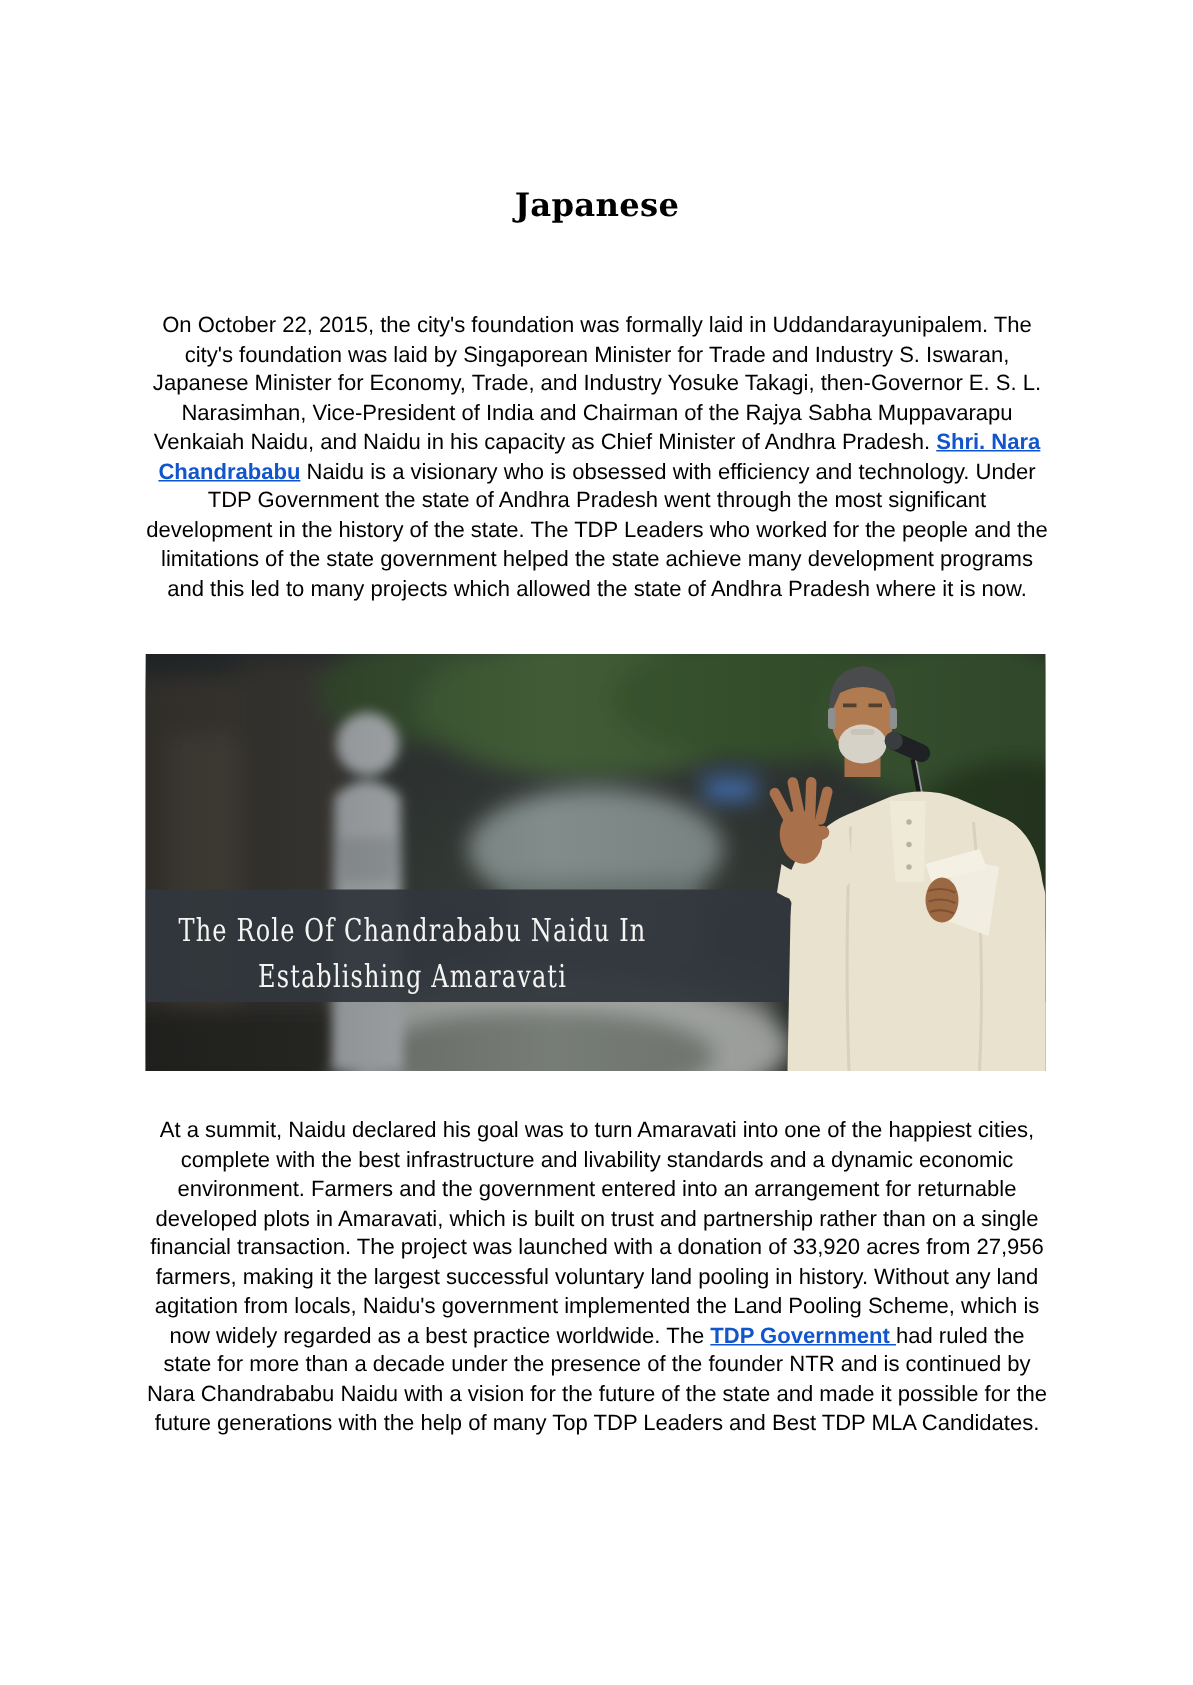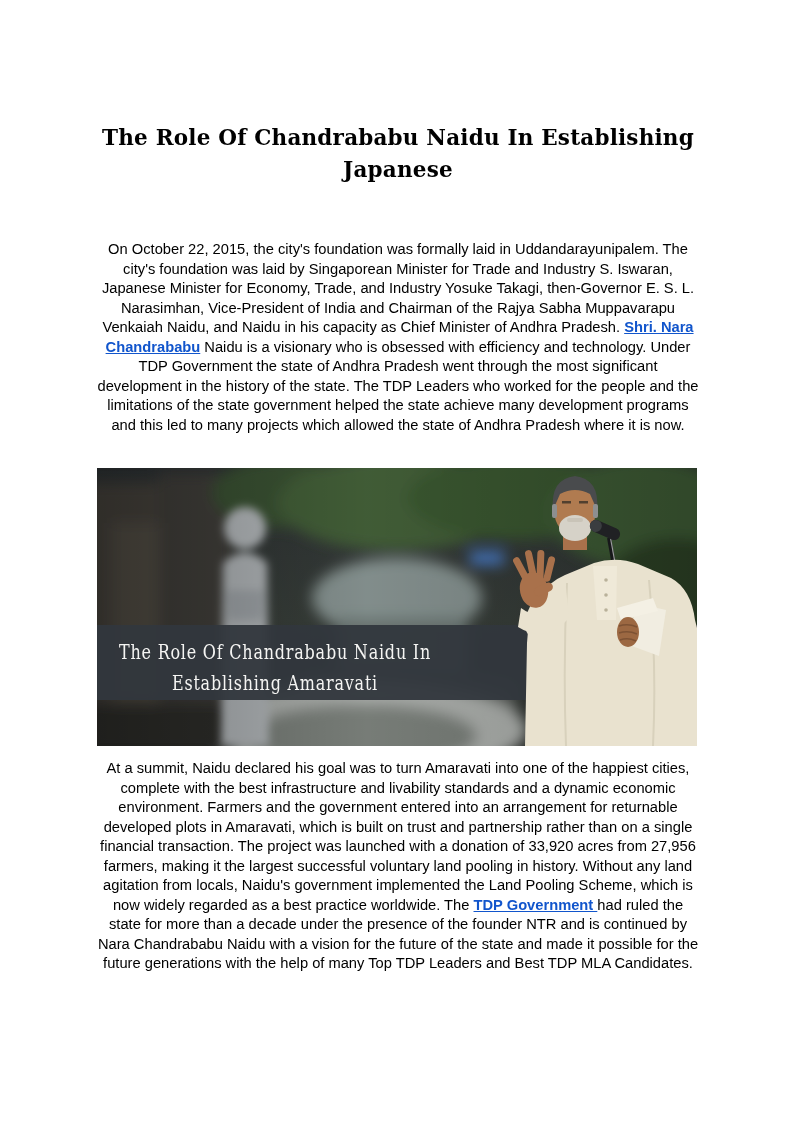--- a/index.html
+++ b/index.html
@@ -28,21 +28,21 @@
   }
   .doc-title .line { display: block; }
   .para {
     margin: 0;
     font-size: 14.7px;
     line-height: 19.5px;
     color: #000000;
     text-align: center;
   }
   .para-1 { margin-top: 54px; }
-  .para-2 { margin-top: 13px; }
+  .para-2 { margin-top: 31px; }
   .doc-link {
     color: #1155cc;
     font-weight: 700;
     text-decoration: underline;
     cursor: pointer;
   }
   .hero-figure {
     margin: 33px 0 0 1px;
     width: 600px;
     height: 278px;
@@ -55,21 +55,20 @@
     letter-spacing: 1px;
   }
 </style>
 </head>
 <body>
 
 <div class="page">
   <div class="content">
 
     <h1 class="doc-title">
-      <span class="line">The Role Of Chandrababu Naidu In Establishing</span>
       <span class="line">Japanese</span>
     </h1>
 
     <p class="para para-1"><span>On October 22, 2015, the city's foundation was formally laid in Uddandarayunipalem. The city's foundation was laid by Singaporean Minister for Trade and Industry S. Iswaran, Japanese Minister for Economy, Trade, and Industry Yosuke Takagi, then-Governor E. S. L. Narasimhan, Vice-President of India and Chairman of the Rajya Sabha Muppavarapu Venkaiah Naidu, and Naidu in his capacity as Chief Minister of Andhra Pradesh. </span><a href="#" class="doc-link">Shri. Nara Chandrababu</a><span> Naidu is a visionary who is obsessed with efficiency and technology. Under TDP Government the state of Andhra Pradesh went through the most significant development in the history of the state. The TDP Leaders who worked for the people and the limitations of the state government helped the state achieve many development programs and this led to many projects which allowed the state of Andhra Pradesh where it is now.</span></p>
 
     <figure class="hero-figure">
       <svg class="hero-svg" viewBox="0 0 600 278" xmlns="http://www.w3.org/2000/svg">
         <defs>
           <linearGradient id="bgGrad" x1="0" y1="0" x2="0" y2="1">
             <stop offset="0" stop-color="#33383a"></stop>

